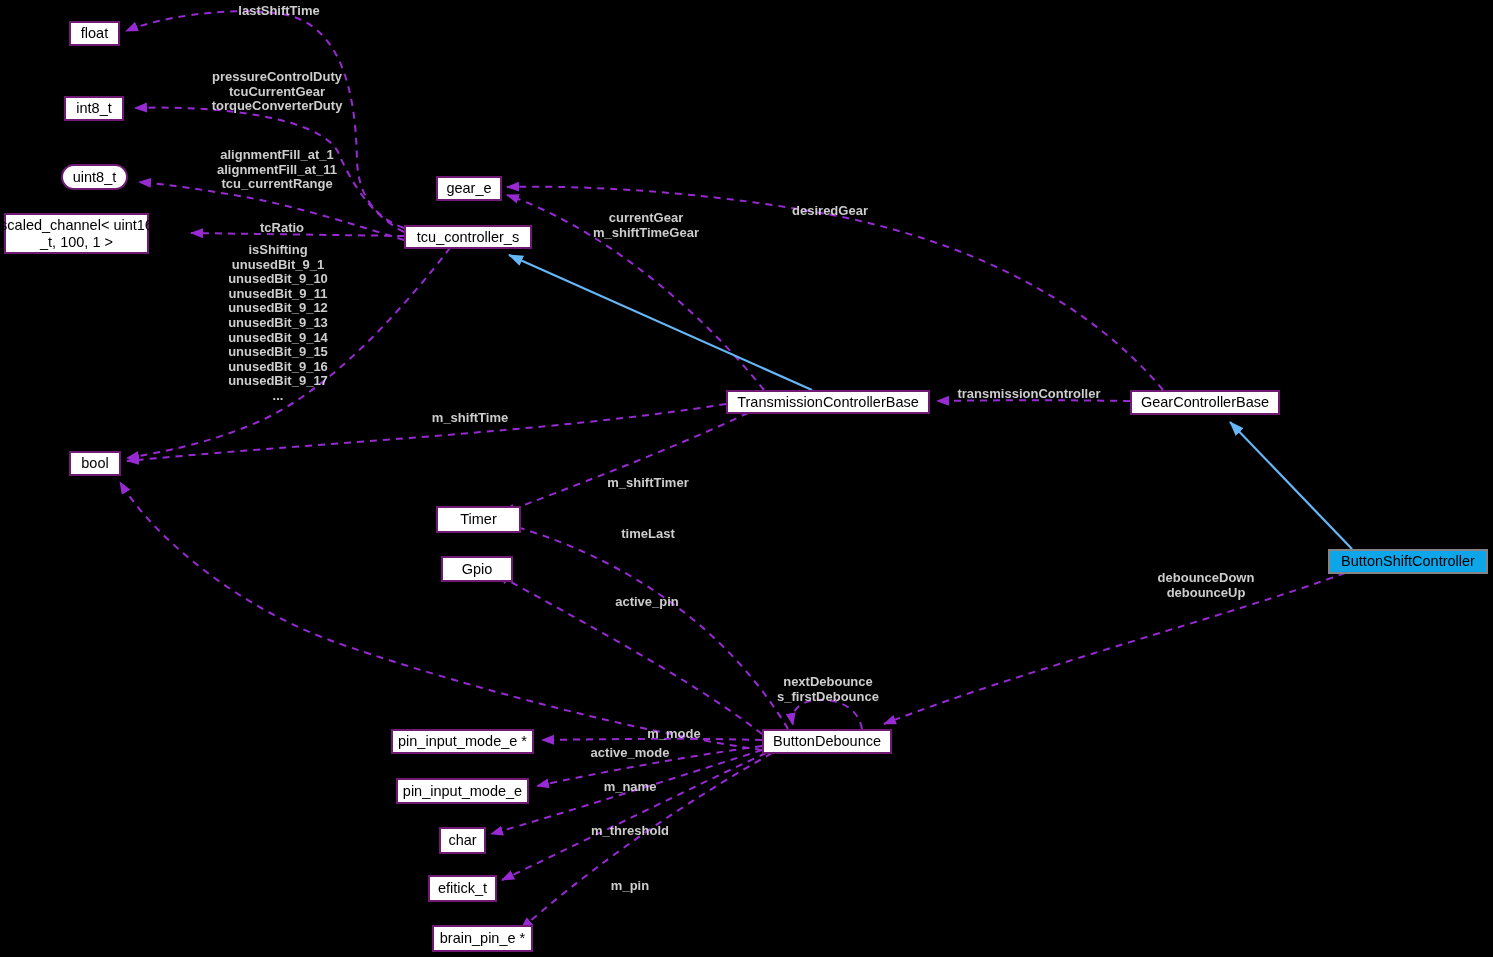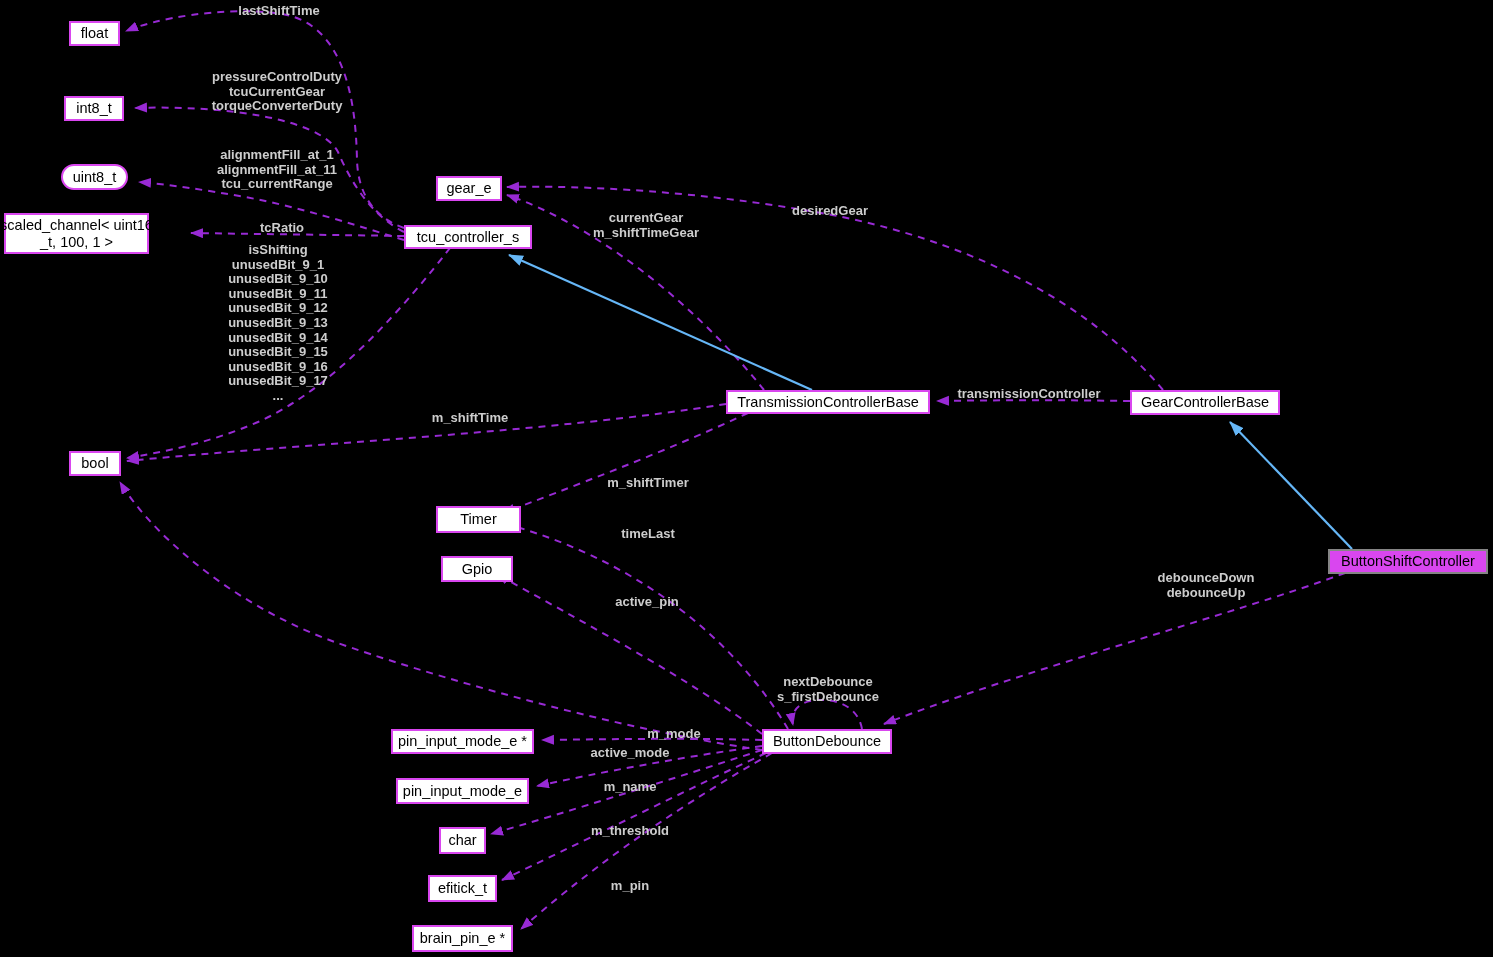--- a/index.html
+++ b/index.html
@@ -1,24 +1,24 @@
 <!DOCTYPE html>
 <html><head>
 <meta charset="utf-8">
 <style>
   html,body{margin:0;padding:0;background:#000;}
   #canvas{position:relative;width:1493px;height:957px;background:#000000;overflow:hidden;
           font-family:"Liberation Sans", sans-serif;}
   #edges{position:absolute;left:0;top:0;width:1493px;height:957px;}
   path.u{fill:none;stroke:#982ad4;stroke-width:2;stroke-dasharray:7 6;}
   path.i{fill:none;stroke:#66b7f7;stroke-width:2.2;}
-  .node{position:absolute;box-sizing:border-box;background:#ffffff;border:2px solid #d946ef;
+  .node{position:absolute;box-sizing:border-box;background:#ffffff;border:2px solid #701a75;
         color:#000;display:flex;align-items:center;justify-content:center;text-align:center;
         font-size:14.5px;line-height:17px;white-space:pre;}
-  .node.hl{background:#d946ef;border-color:#858585;}
+  .node.hl{background:#0ea5e9;border-color:#858585;}
   .elabel{position:absolute;transform:translate(-50%,-50%);color:#cdcdcd;font-size:13px;
           font-weight:600;line-height:14.6px;white-space:pre;text-align:center;}
 </style>
 </head>
 <body>
 
 <div id="canvas">
 
   <svg id="edges" viewBox="0 0 1493 957">
     <defs>
@@ -65,21 +65,21 @@
   <div class="node" style="left:436px;top:506px;width:85px;height:27px;"><span>Timer</span></div>
   <div class="node" style="left:441px;top:556px;width:72px;height:26px;justify-content:center;"><span>Gpio</span></div>
   <div class="node" style="left:726px;top:390px;width:204px;height:24px;"><span>TransmissionControllerBase</span></div>
   <div class="node" style="left:1130px;top:390px;width:150px;height:25px;"><span>GearControllerBase</span></div>
   <div class="node hl" style="left:1328px;top:549px;width:160px;height:25px;"><span>ButtonShiftController</span></div>
   <div class="node" style="left:762px;top:729px;width:130px;height:25px;"><span>ButtonDebounce</span></div>
   <div class="node" style="left:391px;top:729px;width:143px;height:25px;"><span>pin_input_mode_e *</span></div>
   <div class="node" style="left:396px;top:778px;width:133px;height:26px;"><span>pin_input_mode_e</span></div>
   <div class="node" style="left:439px;top:827px;width:47px;height:27px;"><span>char</span></div>
   <div class="node" style="left:428px;top:875px;width:69px;height:27px;"><span>efitick_t</span></div>
-  <div class="node" style="left:412px;top:925px;width:101px;height:27px;text-align:center;"><span>brain_pin_e *</span></div>
+  <div class="node" style="left:432px;top:925px;width:101px;height:27px;text-align:center;"><span>brain_pin_e *</span></div>
 
   <div class="elabel" style="left:279px;top:11px;">lastShiftTime</div>
   <div class="elabel" style="left:277px;top:92px;">pressureControlDuty
 tcuCurrentGear
 torqueConverterDuty</div>
   <div class="elabel" style="left:277px;top:170px;">alignmentFill_at_1
 alignmentFill_at_11
 tcu_currentRange</div>
   <div class="elabel" style="left:282px;top:228px;">tcRatio</div>
   <div class="elabel" style="left:278px;top:323px;">isShifting

